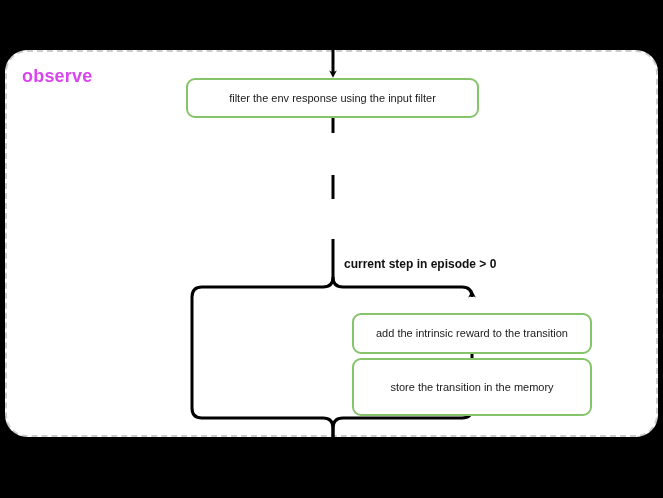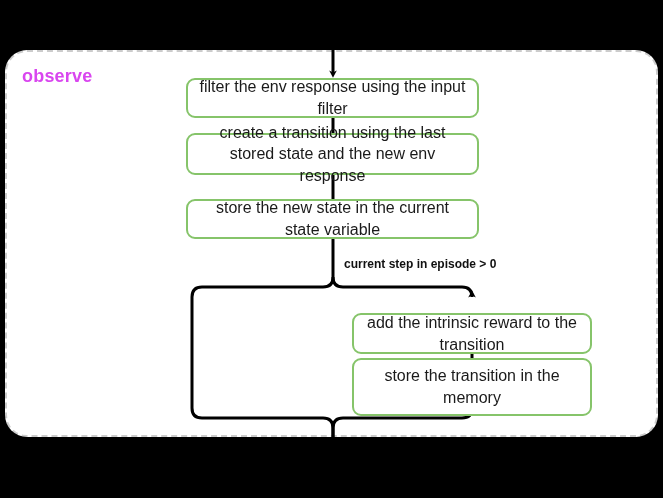--- a/index.html
+++ b/index.html
@@ -52,21 +52,21 @@
     position: absolute;
     box-sizing: border-box;
     background: #ffffff;
     border: 2.5px solid #86c46a;
     border-radius: 9px;
     display: flex;
     align-items: center;
     justify-content: center;
     text-align: center;
     color: #1a1a1a;
-    font-size: 16px;
+    font-size: 11px;
     line-height: 1.35;
     padding: 3px 10px;
   }
   #node-filter       { left: 186px; top: 78px;  width: 293px; height: 40px; }
   #node-transition   { left: 186px; top: 133px; width: 293px; height: 42px; }
   #node-store-state  { left: 186px; top: 199px; width: 293px; height: 40px; }
   #node-intrinsic    { left: 352px; top: 313px; width: 240px; height: 41px; }
   #node-store-memory { left: 352px; top: 358px; width: 240px; height: 58px; }
 
   .edge-label {
@@ -107,23 +107,21 @@
 
     <path d="M333,277 Q333,287 343,287 L462,287 Q472,287 472,297 L472,294" stroke="#000000" stroke-width="3" fill="none" marker-end="url(#arrowhead)"></path>
 
     <path d="M472,339 L472,358" stroke="#000000" stroke-width="3" fill="none"></path>
 
     <path d="M472,399 L472,408 Q472,418 462,418 L343,418 Q333,418 333,428 L333,446" stroke="#000000" stroke-width="3" fill="none"></path>
   </svg>
 
   <div class="node" id="node-filter">filter the env response using the input filter</div>
 
-  <div class="node" id="node-transition">create a transition using the last stored state and the new env response</div>
 
-  <div class="node" id="node-store-state">store the new state in the current state variable</div>
 
   <div class="edge-label" id="label-condition">current step in episode &gt; 0</div>
 
   <div class="node" id="node-intrinsic">add the intrinsic reward to the transition</div>
 
   <div class="node" id="node-store-memory">store the transition in the memory</div>
 
 </div>
 
 </body></html>

